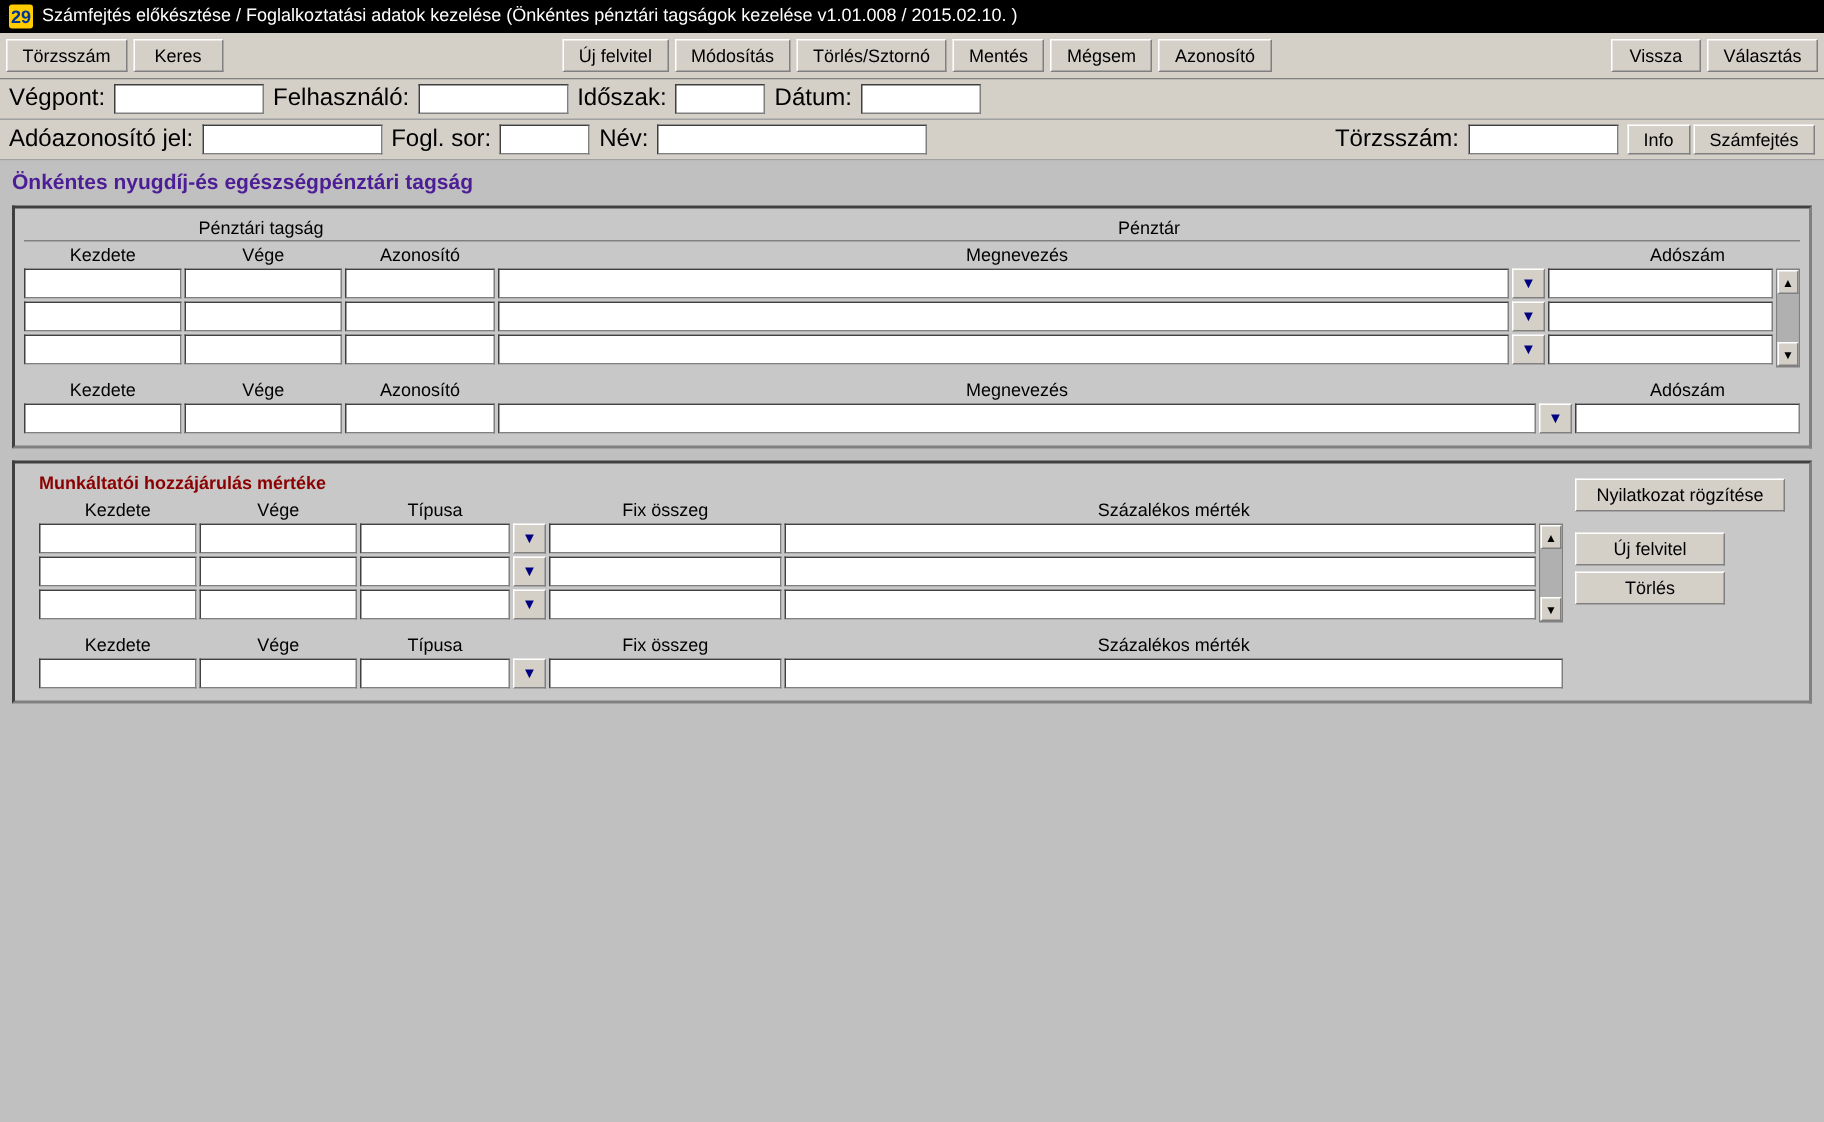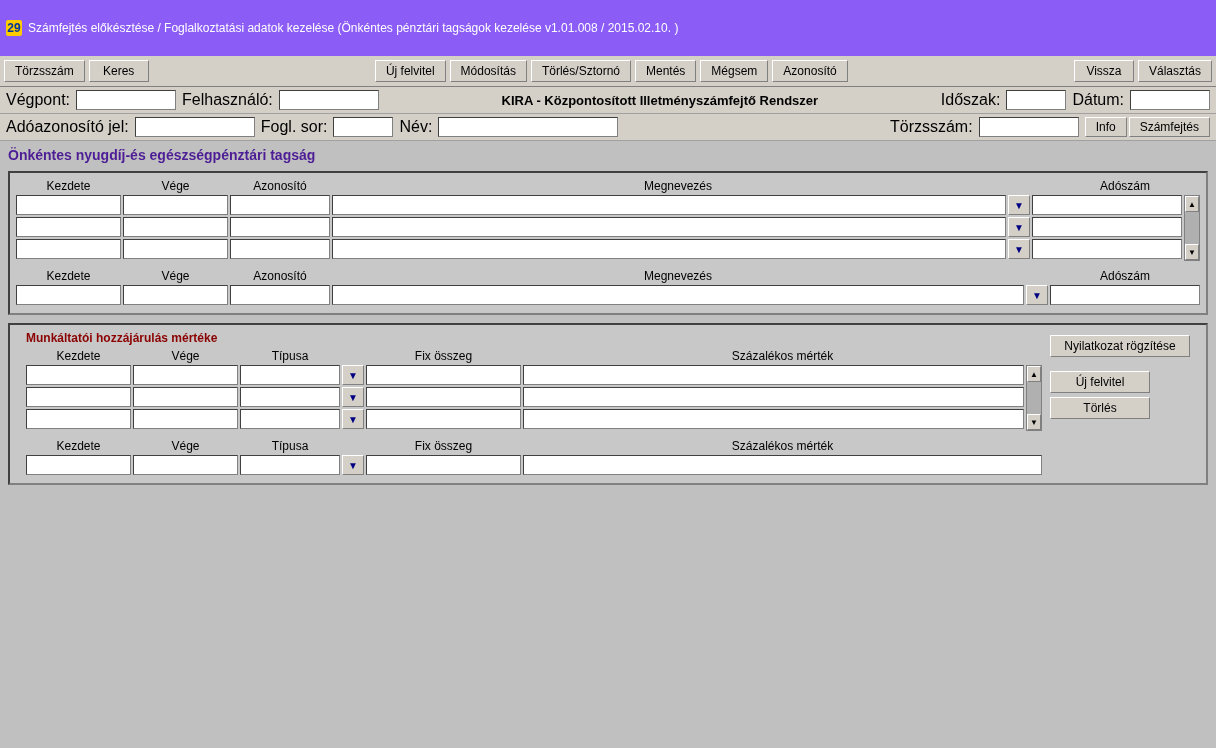--- a/index.html
+++ b/index.html
@@ -1,25 +1,24 @@
 <!DOCTYPE html>
 <html><head>
   <meta charset="utf-8">
   <style>
     * { box-sizing: border-box; margin: 0; padding: 0; font-family: Arial, sans-serif; font-size: 12px; }
     body { background: #c0c0c0; width: 1216px; height: 748px; overflow: hidden; }
 
     
     .title-bar {
-      background: #8b5cf6;
+      background: #000000;
       color: white;
-      padding: 20px 6px;
+      padding: 3px 6px;
       font-size: 11px;
       display: flex;
-      align-items: center;
       gap: 6px;
     }
     .title-bar-icon {
       width: 16px; height: 16px;
       background: #ffcc00;
       border-radius: 2px;
       font-size: 10px;
       display: flex; align-items: center; justify-content: center;
       color: #003399; font-weight: bold;
     }
@@ -227,21 +226,20 @@
   <div class="toolbar-spacer"></div>
   <button>Vissza</button>
   <button>Választás</button>
 </div>
 
 <div class="form-row">
   <label>Végpont:</label>
   <input type="text" style="width: 100px;" value="">
   <label>Felhasználó:</label>
   <input type="text" style="width: 100px;" value="">
-  <span class="system-title">KIRA - Központosított Illetményszámfejtő Rendszer</span>
   <label>Időszak:</label>
   <input type="text" style="width: 60px;" value="">
   <label>Dátum:</label>
   <input type="text" style="width: 80px;" value="">
 </div>
 
 <div class="form-row">
   <label>Adóazonosító jel:</label>
   <input type="text" style="width: 120px;" value="">
   <label>Fogl. sor:</label>
@@ -259,20 +257,28 @@
 
 <div class="main-content">
 
   <div class="section-title">Önkéntes nyugdíj-és egészségpénztári tagság</div>
 
   <div class="panel-box">
     <div style="display:flex; gap:4px;">
 
       <div style="flex:1;">
 
+        <div style="display:flex; margin-bottom:2px;">
+          <div style="width:316px; text-align:center; font-size:12px; border-bottom:1px solid #808080; padding-bottom:1px;">
+            <span>Pénztári tagság</span>
+          </div>
+          <div style="flex:1; text-align:center; font-size:12px; border-bottom:1px solid #808080; padding-bottom:1px;">
+            <span>Pénztár</span>
+          </div>
+        </div>
 
         <div style="display:flex; gap:2px; margin-bottom:2px;">
           <div style="width:105px; text-align:center;">
             <span>Kezdete</span>
           </div>
           <div style="width:105px; text-align:center;">
             <span>Vége</span>
           </div>
           <div style="width:100px; text-align:center;">
             <span>Azonosító</span>

